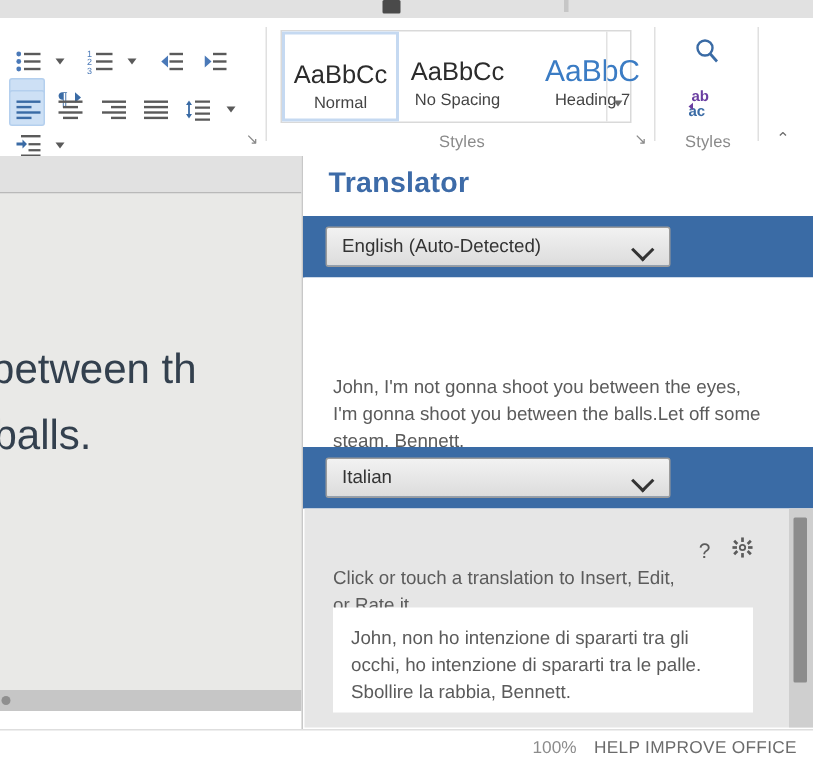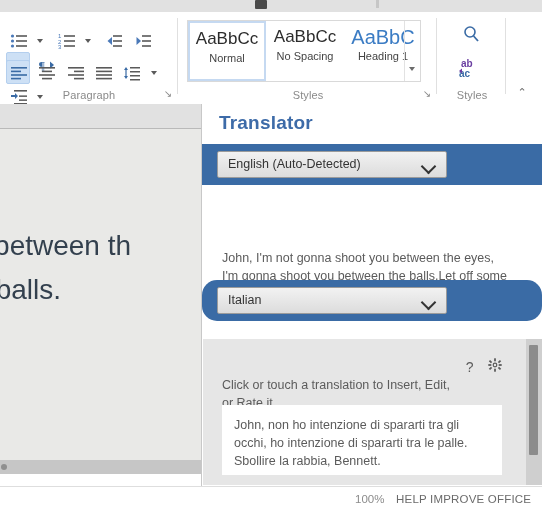--- a/index.html
+++ b/index.html
@@ -129,21 +129,21 @@
     width: 78px; height: 60px;
     text-align: center;
     box-sizing: border-box;
     cursor: pointer;
   }
   .style-item.selected {
     border: 2px solid #c5d9f1;
     background: #ffffff;
   }
   .style-sample {
-    margin-top: 6px;
+    margin-top: 17px;
     font-size: 17px;
     color: #2c2c2c;
     line-height: 20px;
     white-space: nowrap;
   }
   .style-sample.h1 {
     color: #3b7cc4;
     font-size: 20px;
   }
   .style-name {
@@ -273,21 +273,21 @@
     cursor: pointer;
   }
 
   .lang-band {
     position: absolute;
     left: 0;
     width: 340px; height: 41px;
     background: #3a6ba5;
   }
   .lang-band.src { top: 40px; }
-  .lang-band.tgt { top: 176px; border-radius: 15px; }
+  .lang-band.tgt { top: 194px; }
   .lang-select {
     position: absolute;
     left: 15px; top: 7px;
     width: 230px; height: 27px;
     background: linear-gradient(#f2f2f2, #dcdcdc);
     border: 1px solid #9b9b9b;
     border-radius: 2px;
     box-sizing: border-box;
     cursor: pointer;
   }
@@ -527,38 +527,37 @@
           <rect x="4" y="2" width="13" height="1.6" fill="#5a5a5a"></rect>
           <path d="M1 7 L5 7 L5 5 L8 8 L5 11 L5 9 L1 9 Z" fill="#3a6ba5"></path>
           <rect x="9" y="7.4" width="8" height="1.5" fill="#5a5a5a"></rect>
           <rect x="9" y="11.4" width="8" height="1.5" fill="#5a5a5a"></rect>
           <rect x="4" y="15" width="13" height="1.5" fill="#5a5a5a"></rect>
         </svg>
       </span>
       <span class="caret"></span>
     </div>
 
-    <div class="group-label">Paragraph</div>
     <div class="dialog-launcher" style="left:162px;">↘</div>
     <div class="group-sep" style="left:177px;"></div>
   </div>
 
   <div class="ribbon-group" id="grp-styles">
     <div class="style-gallery">
       <div class="style-item selected" style="left:0;">
         <div class="style-sample">AaBbCc</div>
         <div class="style-name">Normal</div>
       </div>
       <div class="style-item" style="left:78px;">
         <div class="style-sample">AaBbCc</div>
         <div class="style-name">No Spacing</div>
       </div>
-      <div class="style-item" style="left:156px;text-align:center;">
+      <div class="style-item" style="left:168px;text-align:center;">
         <div class="style-sample h1">AaBbC</div>
-        <div class="style-name">Heading 1</div>
+        <div class="style-name">Heading 7</div>
       </div>
       <div class="gallery-scroll"></div>
     </div>
     <div class="group-label">Styles</div>
     <div class="dialog-launcher" style="left:242px;">↘</div>
     <div class="group-sep" style="left:257px;"></div>
   </div>
 
   <div class="ribbon-group" id="grp-editing">
     <div class="edit-btn" style="top:12px;">

